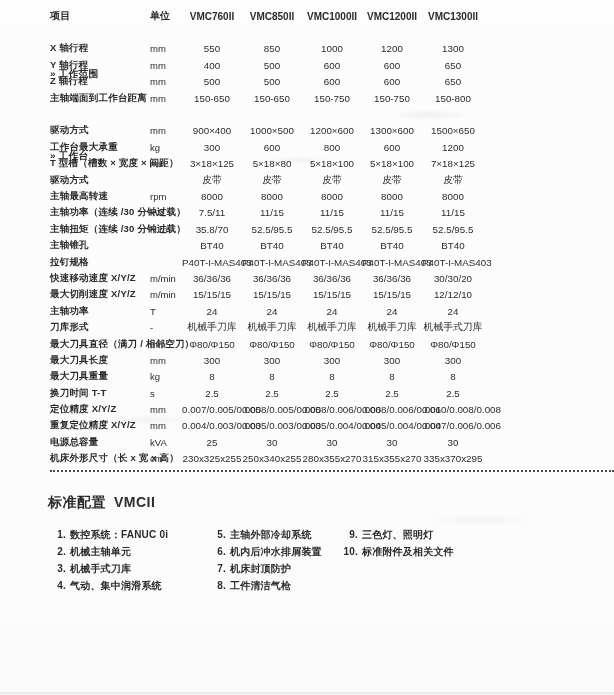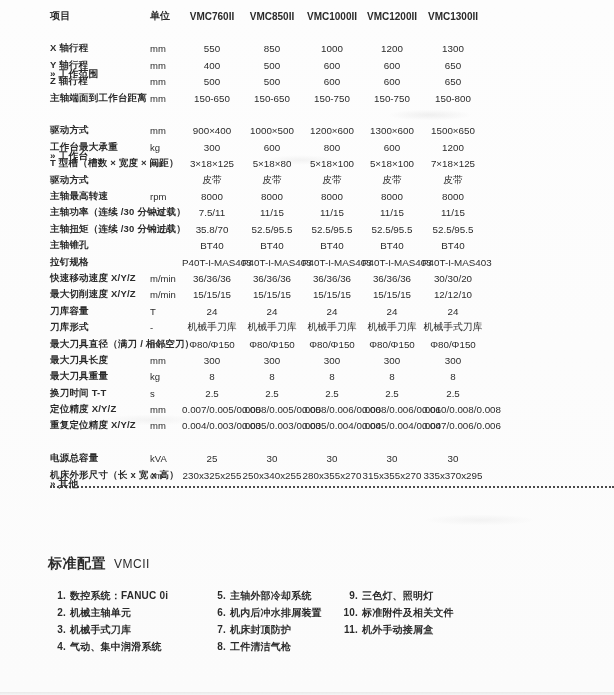--- a/index.html
+++ b/index.html
@@ -47,23 +47,23 @@
   .t-row.section .c-section{
     grid-column:1 / -1;font-weight:700;font-size:9.8px;letter-spacing:.2px;margin-top:44px;
   }
   
   .dotted-divider{
     margin:3px 0 0 50px;width:564px;height:0;
     border-bottom:2px dotted #4a4a4a;
   }
   
   .footer{padding:22px 0 0 48px;}
-  .footer-heading{display:flex;align-items:baseline;gap:8px;margin-top:45px;}
+  .footer-heading{display:flex;align-items:baseline;gap:8px;}
   .footer-title{font-size:14px;font-weight:700;letter-spacing:.5px;}
-  .footer-model{font-size:12px;font-weight:400;letter-spacing:.5px;}
+  .footer-model{font-size:14px;font-weight:700;letter-spacing:.5px;}
   .footer-cols{
     display:grid;grid-template-columns:140px 112px auto;
     column-gap:20px;margin-top:14px;
   }
   .footer-item{
     display:flex;align-items:baseline;
     font-size:10px;font-weight:700;line-height:17px;white-space:nowrap;
     letter-spacing:.2px;
   }
   .footer-item .num{width:18px;text-align:right;margin-right:4px;flex:none;}
@@ -218,21 +218,21 @@
       <div class="t-row">
         <span class="c-label">最大切削速度 X/Y/Z</span>
         <span class="c-unit">m/min</span>
         <span class="c-val">15/15/15</span>
         <span class="c-val">15/15/15</span>
         <span class="c-val">15/15/15</span>
         <span class="c-val">15/15/15</span>
         <span class="c-val">12/12/10</span>
       </div>
       <div class="t-row">
-        <span class="c-label">刀库容量</span>
+        <span class="c-label">主轴功率</span>
         <span class="c-unit">T</span>
         <span class="c-val">24</span>
         <span class="c-val">24</span>
         <span class="c-val">24</span>
         <span class="c-val">24</span>
         <span class="c-val">24</span>
       </div>
       <div class="t-row">
         <span class="c-label">刀库形式</span>
         <span class="c-unit">-</span>
@@ -289,23 +289,20 @@
       </div>
       <div class="t-row">
         <span class="c-label">重复定位精度 X/Y/Z</span>
         <span class="c-unit">mm</span>
         <span class="c-val">0.004/0.003/0.003</span>
         <span class="c-val">0.005/0.003/0.003</span>
         <span class="c-val">0.005/0.004/0.004</span>
         <span class="c-val">0.005/0.004/0.004</span>
         <span class="c-val">0.007/0.006/0.006</span>
       </div>
-      <div class="t-row section">
-        <span class="c-section">» 其他</span>
-      </div>
       <div class="t-row">
         <span class="c-label">电源总容量</span>
         <span class="c-unit">kVA</span>
         <span class="c-val">25</span>
         <span class="c-val">30</span>
         <span class="c-val">30</span>
         <span class="c-val">30</span>
         <span class="c-val">30</span>
       </div>
       <div class="t-row">
@@ -365,21 +362,17 @@
         </div>
         <div>
           <div class="footer-item">
             <span class="num">9.</span>
             <span class="txt">三色灯、照明灯</span>
           </div>
           <div class="footer-item">
             <span class="num">10.</span>
             <span class="txt">标准附件及相关文件</span>
           </div>
-          <div class="footer-item">
-            <span class="num">11.</span>
-            <span class="txt">机外手动接屑盒</span>
-          </div>
         </div>
       </div>
   </div>
 
 </div>
 
 </body></html>

